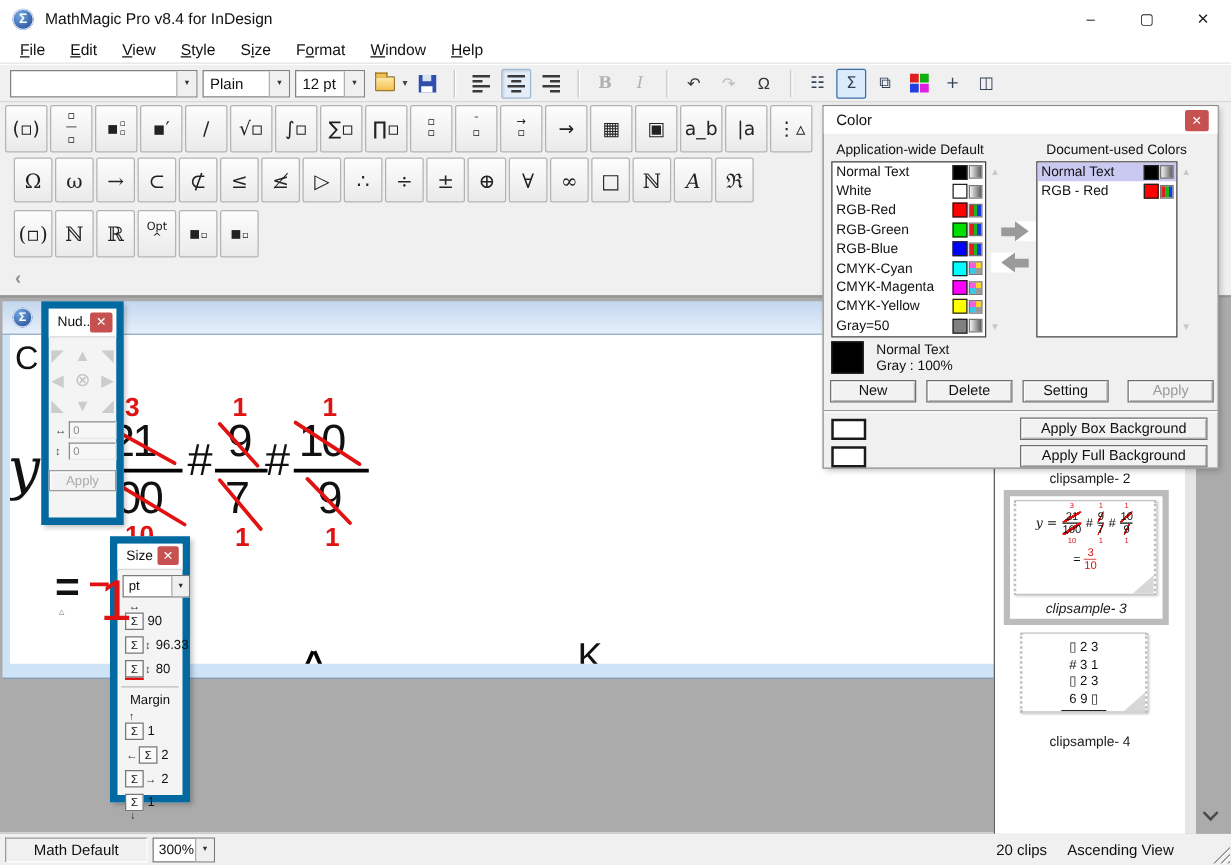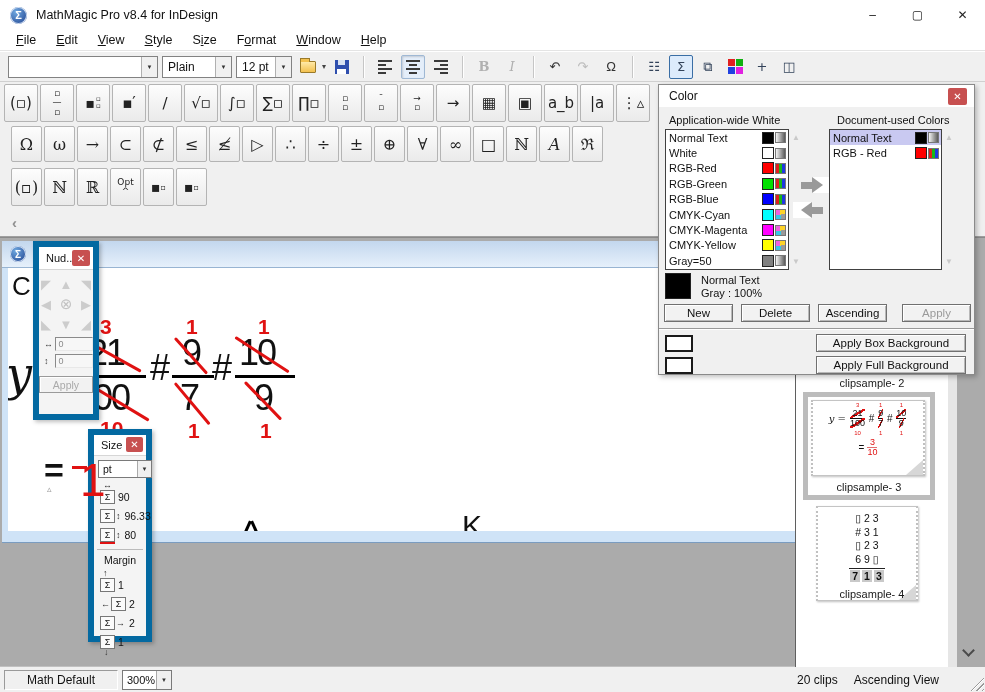--- a/index.html
+++ b/index.html
@@ -425,40 +425,40 @@
   <div class="red-hbar" style="top:228px;z-index:50"></div>
   <div class="red-one" style="top:219px;z-index:50">1</div>
 
   <div class="sidebar" id="sidebar">
       <div class="clip-label" style="top: 139px;">clipsample- 2</div>
       <div class="selbox">
         <div class="paper" style="left: 3px; top: 3px; width: 114px; height: 76px;">
           <div class="curl"></div>
           <div class="mini-eq"><span class="mlhs">y = </span><span class="mfrac"><span class="mn redx">21</span><span class="md redx">100</span><span class="mtop">3</span><span class="mbot">10</span></span> # <span class="mfrac"><span class="mn redx">9</span><span class="md redx">7</span><span class="mtop">1</span><span class="mbot">1</span></span> # <span class="mfrac"><span class="mn redx">10</span><span class="md redx">9</span><span class="mtop">1</span><span class="mbot">1</span></span><div class="mres">=<span class="rfrac"><b>3</b>10</span></div></div>
         </div>
-        <div class="clip-label" style="position: absolute; bottom: 2px; left: 0px;">clipsample- 3</div>
-      </div>
-      <div class="paper" style="left: 20px; top: 268px; width: 102px; height: 95px;">
+        <div class="clip-label" style="position: absolute; bottom: 2px; left: 0px; font-style: italic;">clipsample- 3</div>
+      </div>
+      <div class="paper" style="left: 20px; top: 268px; width: 102px; height: 64px;">
         <div class="curl"></div>
         <div class="c4lines"><div>▯ 2 3</div><div># 3 1</div><div>▯ 2 3</div><div>6 9 ▯</div><div class="c4res"><i>7</i><i>1</i><i>3</i></div></div>
       </div>
       <div class="clip-label" style="top: 350px;">clipsample- 4</div>
     </div>
 
   <div class="scrollstrip">
     <div class="chev"></div>
   </div>
 </div>
 
 <div class="colorp">
   <div class="head">
     <span class="ct">Color</span>
     <span class="xbtn" style="width:19px;height:17px;right:7px">✕</span>
   </div>
-  <span class="clabel" style="left:10px;top:29px">Application-wide White</span>
+  <span class="clabel" style="left:10px;top:29px">Application-wide Default</span>
   <span class="clabel" style="left:178px;top:29px">Document-used Colors</span>
   <div class="clist" id="applist" style="left:6px;top:44px;width:124px;height:141px">
       <div class="crow">
         <span class="cname">Normal Text</span>
         <span class="swatch" style="background: rgb(0, 0, 0);"></span>
         <span class="ctype gray"></span>
       </div>
       <div class="crow">
         <span class="cname">White</span>
         <span class="swatch" style="background: rgb(255, 255, 255);"></span>
@@ -524,21 +524,21 @@
     </div>
   <span class="lscroll" style="left:286px;top:48px">▲</span>
   <span class="lscroll" style="left:286px;top:172px">▼</span>
 
   <div class="curswatch" id="curswatch" style="background: rgb(0, 0, 0);"></div>
   <span class="curname">Normal Text</span>
   <span class="curdetail">Gray :  100%</span>
 
   <div class="cbtn" style="left:5px;top:219px;width:69px">New</div>
   <div class="cbtn" style="left:82px;top:219px;width:69px">Delete</div>
-  <div class="cbtn" style="left:159px;top:219px;width:69px">Ascending</div>
+  <div class="cbtn" style="left:159px;top:219px;width:69px">Setting</div>
   <div class="cbtn dis" style="left:243px;top:219px;width:69px">Apply</div>
   <div class="chr"></div>
   <div class="sqbox" style="top:250px"></div>
   <div class="sqbox" style="top:272px"></div>
   <div class="cbtn" style="left:157px;top:249px;width:150px">Apply Box Background</div>
   <div class="cbtn" style="left:157px;top:271px;width:150px">Apply Full Background</div>
 </div>
 
 <div class="float nudge">
   <div class="float-title">

